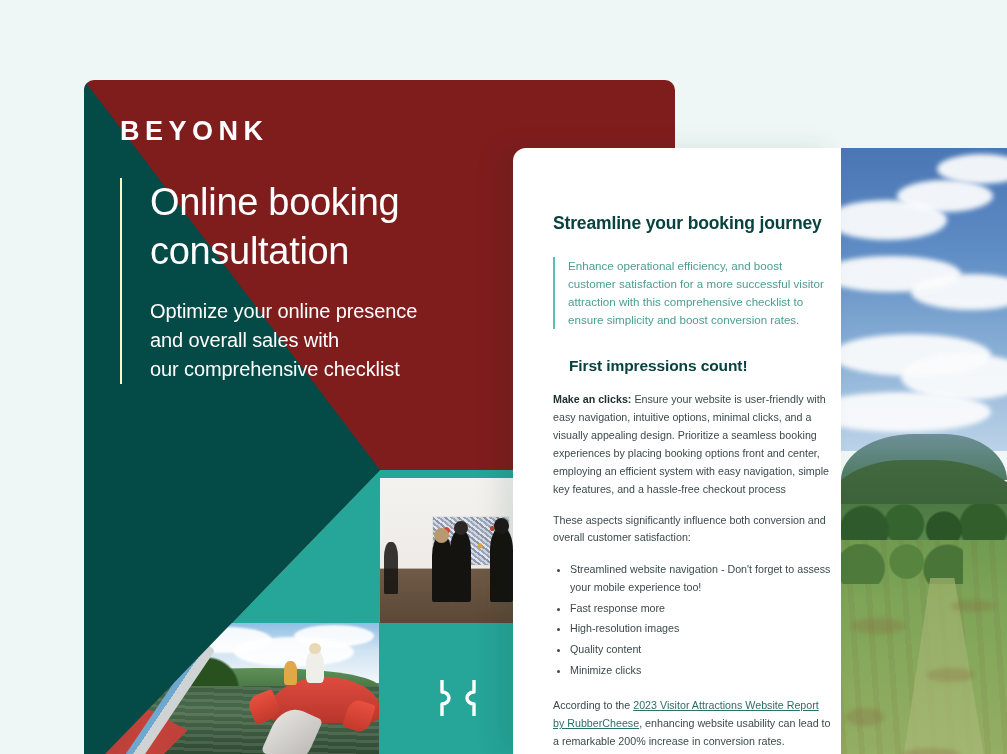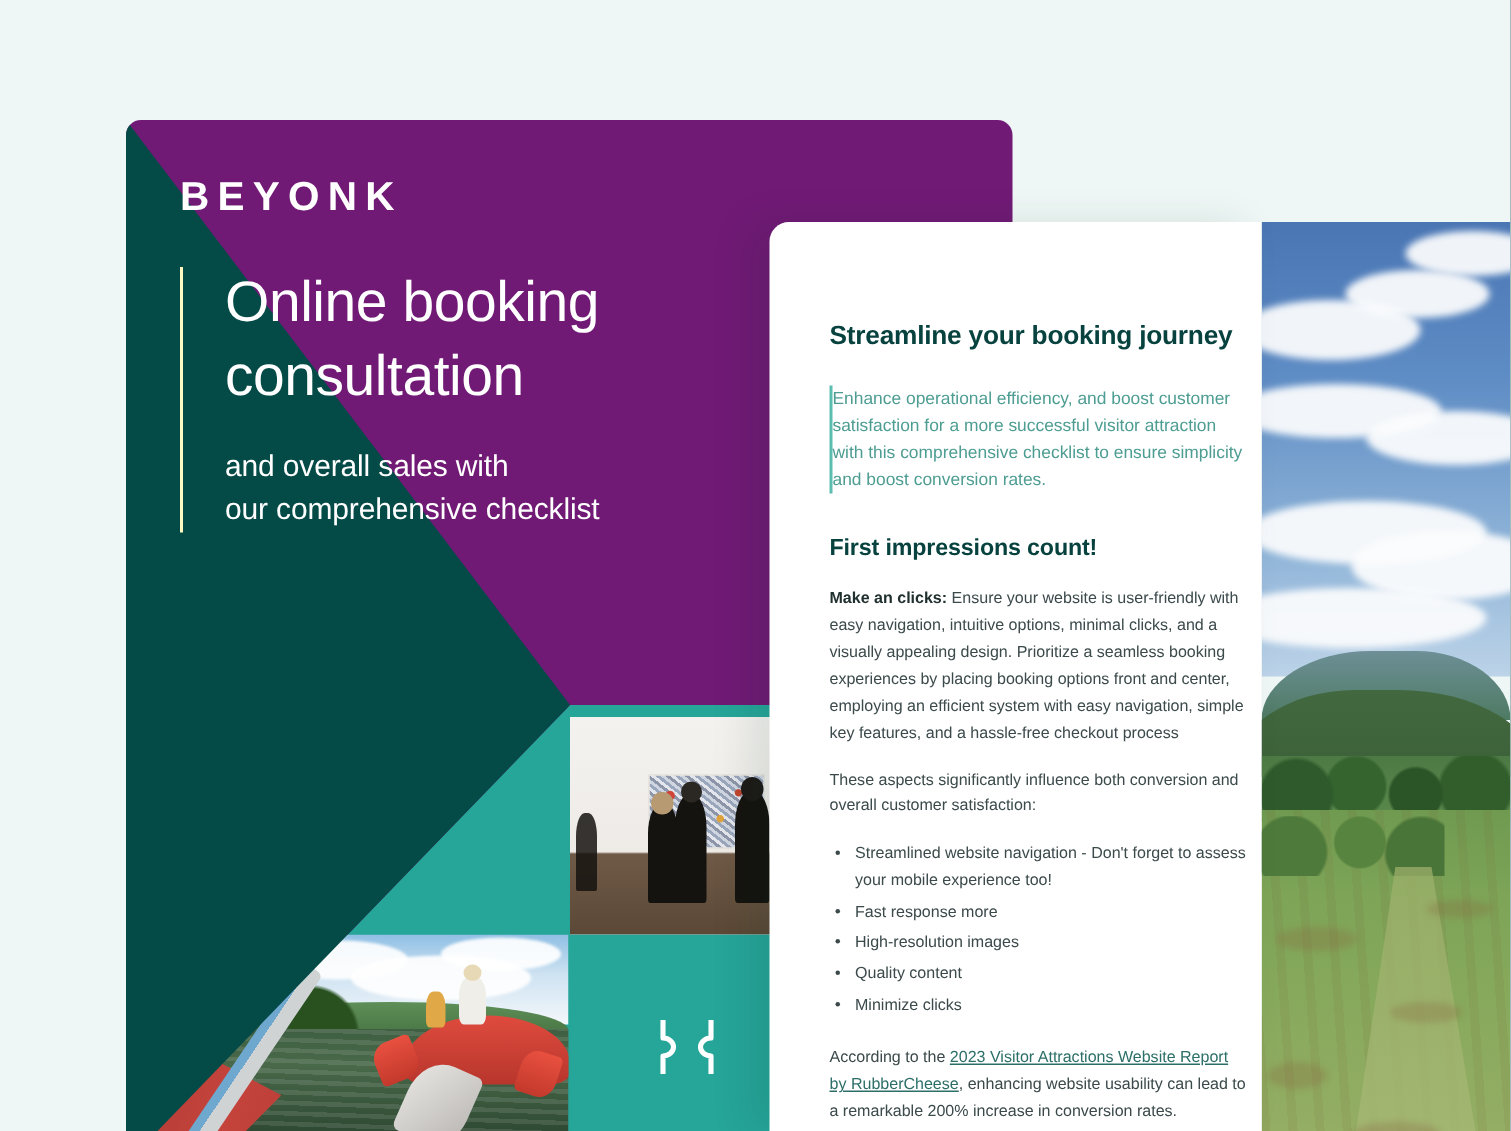--- a/index.html
+++ b/index.html
@@ -31,21 +31,21 @@
     background: #eef7f5;
   }
 
   
   .cover-panel {
     position: absolute;
     left: 84px;
     top: 80px;
     width: 591px;
     height: 674px;
-    background: #701a75;
+    background: #7f1d1d;
     border-top-left-radius: 10px;
     border-top-right-radius: 10px;
     overflow: hidden;
   }
 
   
   .cover-wedge {
     position: absolute;
     left: 0;
     top: 0;
@@ -254,27 +254,28 @@
   .doc-h1 {
     margin: 0 0 20px 0;
     color: #07423f;
     font-size: 17.5px;
     font-weight: bold;
     line-height: 1.47;
     letter-spacing: -0.15px;
   }
   .doc-callout {
     margin: 0 0 28px 0;
+    padding-left: 13px;
     border-left: 2.5px solid #5cbdb0;
     color: #4d9d92;
     font-size: 11.6px;
     line-height: 1.57;
   }
   .doc-h2 {
-    margin: 0 0 16px 0;
+    margin: 0 0 16px 16px;
     color: #07423f;
     font-size: 15.5px;
     font-weight: bold;
     letter-spacing: -0.1px;
   }
   .doc-p {
     margin: 0 0 13px 0;
     color: #3c4a4c;
     font-size: 10.7px;
     line-height: 1.67;
@@ -400,20 +401,21 @@
       <div class="canoe-paddle-blade"></div>
     </div>
 
     <div class="cover-wedge-dark"></div>
 
     <div class="brand">BEYONK</div>
 
     <div class="cover-copy">
       <h1 class="cover-title">Online booking consultation</h1>
       <p class="cover-sub">
+        <span>Optimize your online presence</span>
         <span>and overall sales with</span>
         <span>our comprehensive checklist</span>
       </p>
     </div>
 
     <div class="ticket-icon">
       <svg viewBox="0 0 44 36" width="44" height="36" aria-hidden="true">
         <path d="M2 2 H16 C16 6.2 19 9 22 9 C25 9 28 6.2 28 2 H42 V34 H28 C28 29.8 25 27 22 27 C19 27 16 29.8 16 34 H2 Z" fill="none" stroke="#ffffff" stroke-width="3.4" stroke-linejoin="round" transform="rotate(90 22 18)"></path>
       </svg>
     </div>

